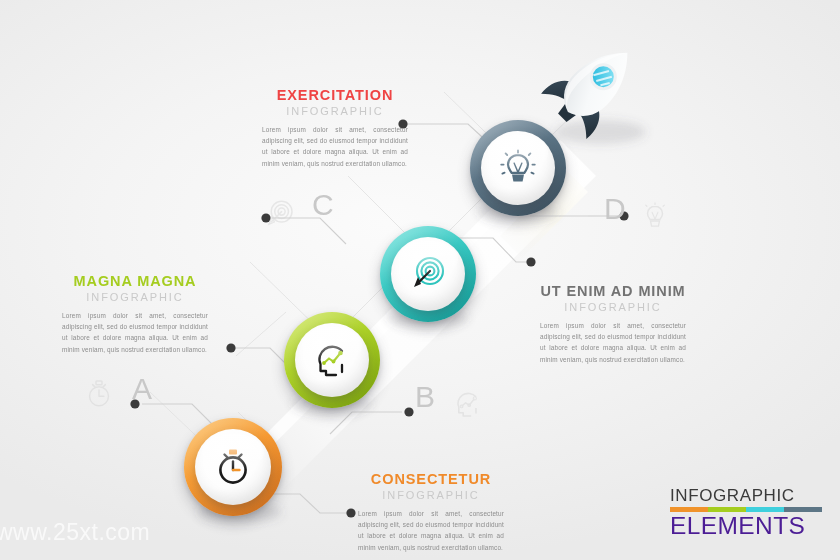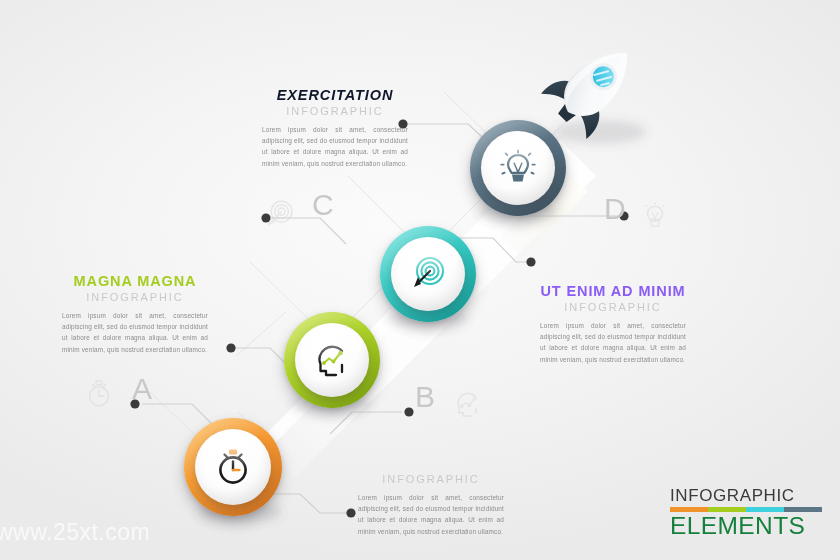--- a/index.html
+++ b/index.html
@@ -66,21 +66,21 @@
 
   
   #logo { position:absolute; right:18px; bottom:22px; width:152px; }
   #logo .l1 {
     font-size:17px; letter-spacing:.6px; color:#3a3a3a; font-weight:normal;
     text-align:left; line-height:1;
   }
   #logo .bar { display:flex; height:5px; margin:3px 0 2px; }
   #logo .bar i { flex:1; display:block; }
   #logo .l2 {
-    font-size:24.5px; letter-spacing:.4px; color:#15803d; line-height:1;
+    font-size:24.5px; letter-spacing:.4px; color:#4c1d95; line-height:1;
   }
   #watermark {
     position:absolute; left:-4px; bottom:14px;
     font-size:23px; color:rgba(255,255,255,.72); letter-spacing:.5px;
     font-weight:normal;
   }
 </style>
 </head>
 <body>
 
@@ -311,38 +311,39 @@
       <path d="M14 26.6 L26 26.6 L24.6 33.5 L15.4 33.5 Z" fill="none" stroke="#d2d2d2" stroke-width="1.8"></path>
       <g stroke="#d2d2d2" stroke-width="1.6" stroke-linecap="round">
         <path d="M20 2.4 L20 4.6"></path>
           <path d="M9.2 7 L7.6 5.4"></path>
           <path d="M30.8 7 L32.4 5.4"></path>
       </g>
     </svg>
   </div>
 
   <div class="block ta-c" style="left:262px; top:88px; width:146px;">
-    <div class="ttl" style="color:#0f172a;font-style:italic;">EXERCITATION</div>
+    <div class="ttl" style="color:#ef4444;">EXERCITATION</div>
     <div class="sub">INFOGRAPHIC</div>
     <div class="body">Lorem ipsum dolor sit amet, consectetur adipiscing elit, sed do eiusmod tempor incididunt ut labore et dolore magna aliqua. Ut enim ad minim veniam, quis nostrud exercitation ullamco.</div>
   </div>
 
   <div class="block ta-c" style="left:62px; top:274px; width:146px;">
     <div class="ttl" style="color:#a5cd20;">MAGNA MAGNA</div>
     <div class="sub">INFOGRAPHIC</div>
     <div class="body">Lorem ipsum dolor sit amet, consectetur adipiscing elit, sed do eiusmod tempor incididunt ut labore et dolore magna aliqua. Ut enim ad minim veniam, quis nostrud exercitation ullamco.</div>
   </div>
 
   <div class="block ta-c" style="left:540px; top:284px; width:146px;">
-    <div class="ttl" style="color:#8b5cf6;">UT ENIM AD MINIM</div>
+    <div class="ttl" style="color:#737373;">UT ENIM AD MINIM</div>
     <div class="sub">INFOGRAPHIC</div>
     <div class="body">Lorem ipsum dolor sit amet, consectetur adipiscing elit, sed do eiusmod tempor incididunt ut labore et dolore magna aliqua. Ut enim ad minim veniam, quis nostrud exercitation ullamco.</div>
   </div>
 
   <div class="block ta-c" style="left:358px; top:472px; width:146px;">
+    <div class="ttl" style="color:#f08a2a;">CONSECTETUR</div>
     <div class="sub">INFOGRAPHIC</div>
     <div class="body">Lorem ipsum dolor sit amet, consectetur adipiscing elit, sed do eiusmod tempor incididunt ut labore et dolore magna aliqua. Ut enim ad minim veniam, quis nostrud exercitation ullamco.</div>
   </div>
 
   <div id="logo">
     <div class="l1">INFOGRAPHIC</div>
     <div class="bar">
       <i style="background:#f0932b"></i>
         <i style="background:#a5cd20"></i>
         <i style="background:#3fd0dd"></i>

